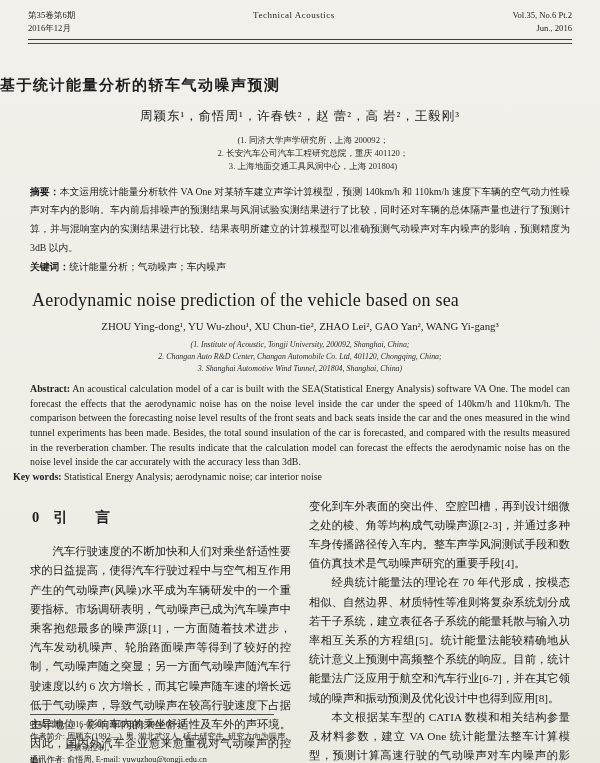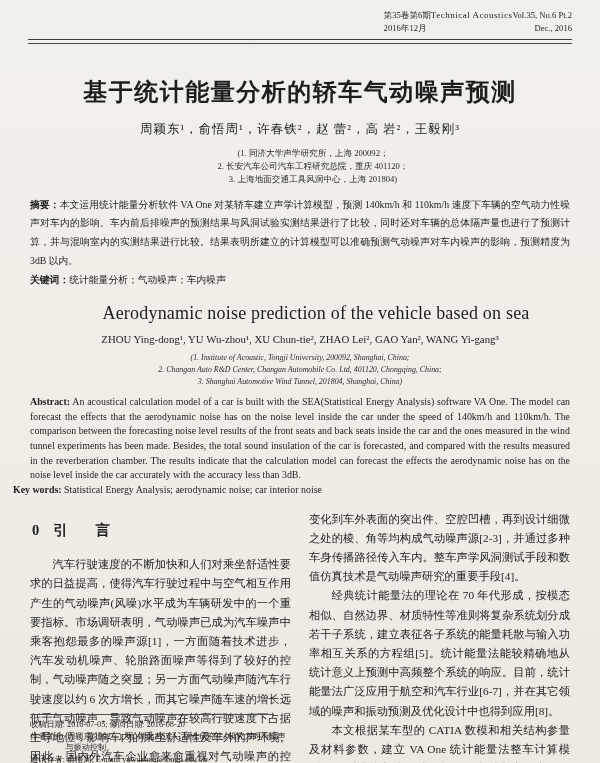--- a/index.html
+++ b/index.html
@@ -4,38 +4,38 @@
 <style>
   html,body { margin:0; padding:0; background:#9a9a9a; }
   .page {
     position:relative; width:600px; height:763px; margin:0 auto;
     background:#f0eee8;
     background-image: linear-gradient(180deg, #f2f0ea 0%, #efede6 60%, #ece9e1 100%);
     font-family:"Liberation Serif","DejaVu Serif",serif;
     color:#1d1d1d; overflow:hidden;
   }
   
-  .jheader { display:flex; justify-content:flex-end; align-items:flex-start;
+  .jheader { display:flex; justify-content:space-between; align-items:flex-start;
     padding:9px 28px 0 28px; font-size:8.6px; line-height:1.55; }
   .jh-left  { text-align:left; }
   .jh-right { text-align:right; }
   .jh-center { text-align:center; }
   .jname { font-size:12px; font-weight:bold; letter-spacing:7px; }
   .jname-en { font-size:9px; letter-spacing:0.5px; }
   .header-rule { margin:3px 28px 0 28px; height:3px;
     border-top:1.6px solid #3c3c3c; border-bottom:1px solid #4a4a4a; }
   
-  .title-zh { margin-top:32px; text-align:center; font-size:24px; font-weight:bold; letter-spacing:1.5px; }
+  .title-zh { margin-top:32px; font-size:15px; font-weight:bold; letter-spacing:1.5px; }
   .authors-zh { margin-top:13px; text-align:center; font-size:12.5px; letter-spacing:1px; }
   .affils-zh { margin-top:9px; text-align:center; font-size:8.6px; line-height:1.55; color:#2a2a2a;margin-left:26px; }
   .abs-zh { margin:9px 30px 0 30px; font-size:9.8px; line-height:1.93; text-align:justify; }
   .kw-zh  { margin:0 30px; font-size:9.8px; line-height:1.9; }
   .blabel { font-weight:bold; }
   
-  .title-en { margin-top:13px; text-align:center; font-size:18px; letter-spacing:0.2px;padding-left:32px; }
+  .title-en { margin-top:13px; font-size:18px; letter-spacing:0.2px;padding-left:32px; }
   .authors-en { margin-top:9px; text-align:center; font-size:10.8px; }
   .affils-en { margin-top:7px; text-align:center; font-size:7.9px; font-style:italic; line-height:1.5; color:#2a2a2a; }
   .abs-en { margin:8px 30px 0 30px; font-size:9.9px; line-height:1.47; text-align:justify; }
   .kw-en  { margin:0 13px; font-size:9.9px; line-height:1.5; }
   
   .columns { display:flex; gap:18px; margin:12px 30px 0 30px;
     font-size:11.3px; line-height:1.7; text-align:justify; }
   .col { flex:1; min-width:0; }
   .sec-head { font-size:14.5px; font-weight:bold; margin:8px 0 13px 2px; }
   .sec-head .sec-no { margin-right:14px; }
@@ -57,21 +57,21 @@
   <div class="jheader">
     <div class="jh-left">
       <div>第35卷第6期</div>
       <div>2016年12月</div>
     </div>
     <div class="jh-center">
       <div class="jname-en">Technical Acoustics</div>
     </div>
     <div class="jh-right">
       <div>Vol.35, No.6 Pt.2</div>
-      <div>Dec., 2016</div>
+      <div>Jun., 2016</div>
     </div>
   </div>
   <div class="header-rule"></div>
 
   <div class="title-zh">基于统计能量分析的轿车气动噪声预测</div>
   <div class="authors-zh">周颖东¹，俞悟周¹，许春铁²，赵 蕾²，高 岩²，王毅刚³</div>
   <div class="affils-zh">
     <div>(1. 同济大学声学研究所，上海 200092；</div>
     <div>2. 长安汽车公司汽车工程研究总院，重庆 401120；</div>
     <div>3. 上海地面交通工具风洞中心，上海 201804)</div>

